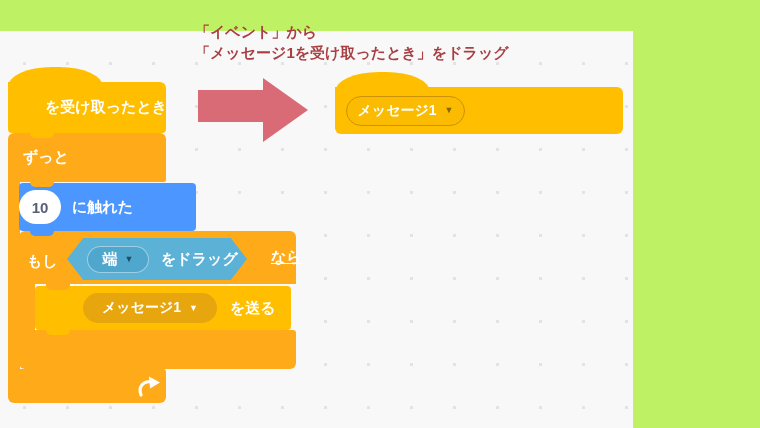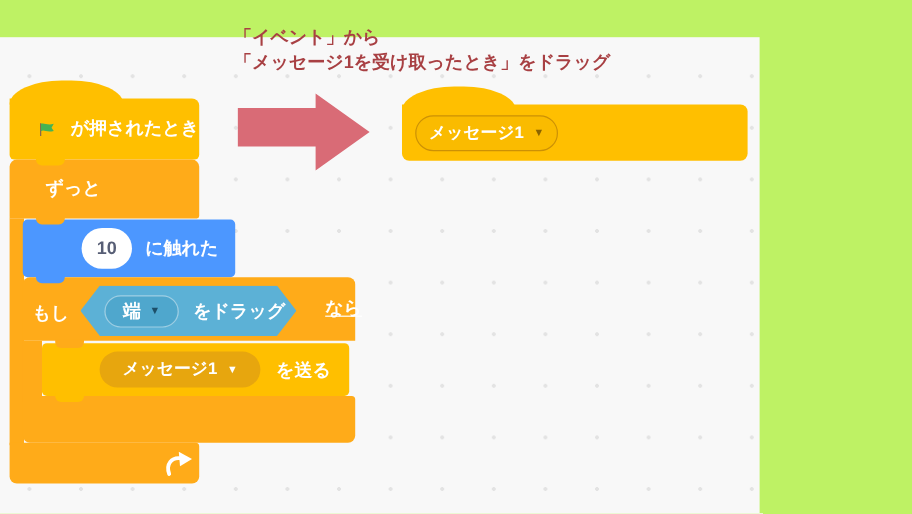--- a/index.html
+++ b/index.html
@@ -25,25 +25,25 @@
   .blk { position:absolute; color:#fff; font-size:15px; font-weight:600; }
   .dome { position:absolute; background:var(--events_yellow,#FFBF00); border-radius:48px 48px 0 0 / 22px 22px 0 0; }
   .bump { position:absolute; width:24px; height:7px; border-radius:0 0 5px 5px; z-index:3; }
 
   
   .hat1-dome   { left:8px; top:67px; width:95px; height:20px; }
   .hat1-body   { left:8px; top:82px; width:158px; height:51px; background:var(--events_yellow,#FFBF00);
                  border-radius:0 6px 4px 4px; display:flex; align-items:center; padding-left:24px; gap:13px; }
   .b-hat1      { left:30px; top:131px; background:var(--events_yellow,#FFBF00); }
   .forever-top { left:8px; top:133px; width:158px; height:49px; background:var(--control_orange,#FFAB19);
-                 border-radius:6px 6px 2px 0; display:flex; align-items:center; padding-left:30px; }
+                 border-radius:6px 6px 2px 0; display:flex; align-items:center; padding-left:15px; }
   .b-ftop      { left:30px; top:180px; background:var(--control_orange,#FFAB19); }
   .forever-arm { left:8px; top:182px; width:12px; height:189px; background:var(--control_orange,#FFAB19); }
   .move        { left:19px; top:183px; width:177px; height:48px; background:var(--motion_blue,#4C97FF);
-                 border-radius:4px; display:flex; align-items:center; padding-left:49px; gap:11px; }
+                 border-radius:4px; display:flex; align-items:center; gap:11px; }
   .b-move      { left:30px; top:229px; background:var(--motion_blue,#4C97FF); }
   .num-oval    { width:42px; height:34px; background:#fff; border-radius:17px; color:var(--number_text,#575E75);
                  font-size:15px; font-weight:bold; display:flex; align-items:center; justify-content:center; }
   .if-top      { left:19px; top:231px; width:277px; height:53px; background:var(--control_orange,#FFAB19);
                  border-radius:6px 6px 0 0; }
   .lbl-moshi   { position:absolute; left:8px; top:4px; height:53px; display:flex; align-items:center; }
   .lbl-nara    { position:absolute; left:252px; top:0; height:53px; display:flex; align-items:center;text-decoration:underline; }
   .hexagon     { position:absolute; left:48px; top:7px; width:180px; height:42px; background:var(--sensing_blue,#5CB1D6);
                  clip-path:polygon(0 50%, 9% 0, 91% 0, 100% 50%, 91% 100%, 9% 100%);
                  display:flex; align-items:center; padding-left:20px; gap:12px; }
@@ -90,21 +90,21 @@
   <svg class="drag-arrow" width="114" height="68" viewBox="0 0 114 68">
     <polygon points="0,14 65,14 65,2 110,34 65,66 65,46 0,46" fill="#D96B76"></polygon>
   </svg>
 
   <div class="dome hat1-dome"></div>
   <div class="blk hat1-body">
     <svg width="26" height="24" viewBox="0 0 26 24">
       <line x1="3.5" y1="2" x2="3.5" y2="22" stroke="#8a6a4a" stroke-width="2"></line>
       <path d="M4 3 C9 0.5,13 6,24 3 L20.5 9 L24 14 C13 17,9 11.5,4 14.5 Z" fill="#45B354"></path>
     </svg>
-    <span class="lbl">が押されたとき</span>
+    <span class="lbl">を受け取ったとき</span>
   </div>
   <div class="bump b-hat1"></div>
 
   <div class="blk forever-top">
     <span class="lbl">ずっと</span>
   </div>
   <div class="bump b-ftop"></div>
   <div class="blk forever-arm"></div>
 
   <div class="blk move">

